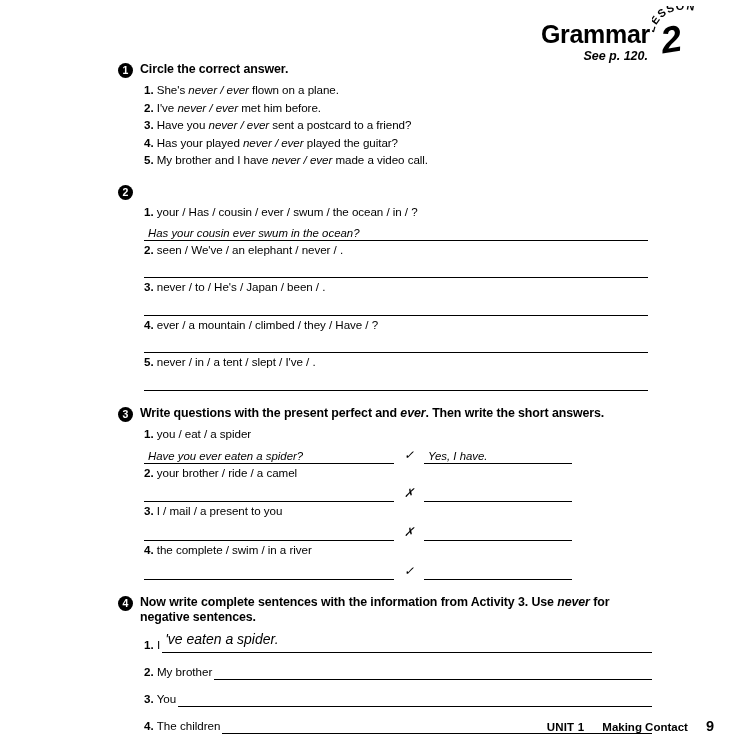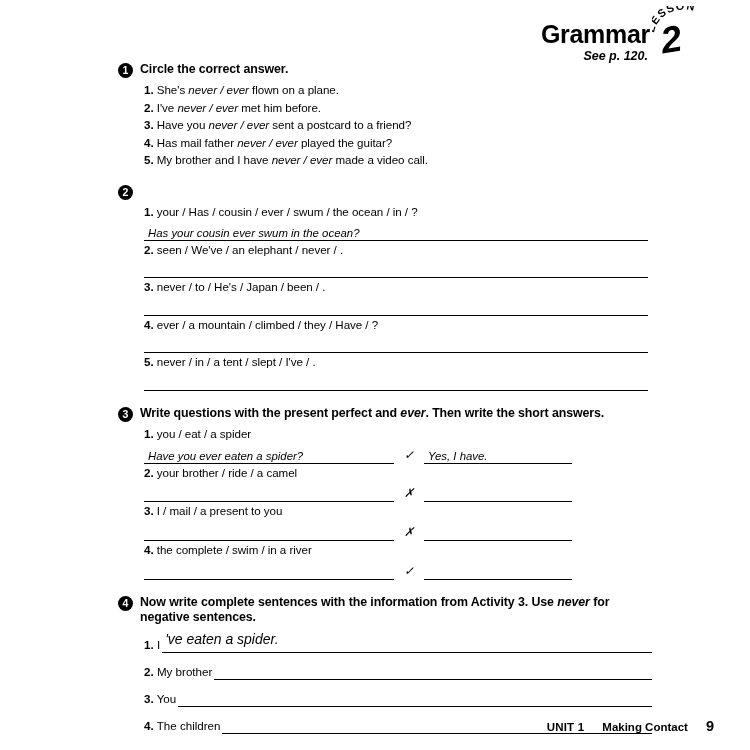--- a/index.html
+++ b/index.html
@@ -245,21 +245,21 @@
           <div class="item">
             <div class="item-text"><span class="num">1.</span><span> She's </span><i>never / ever</i><span> flown on a plane.</span></div>
           </div>
           <div class="item">
             <div class="item-text"><span class="num">2.</span><span> I've </span><i>never / ever</i><span> met him before.</span></div>
           </div>
           <div class="item">
             <div class="item-text"><span class="num">3.</span><span> Have you </span><i>never / ever</i><span> sent a postcard to a friend?</span></div>
           </div>
           <div class="item">
-            <div class="item-text"><span class="num">4.</span><span> Has mail father </span><i>never / ever</i><span> played the guitar?</span></div>
+            <div class="item-text"><span class="num">4.</span><span> Has your played </span><i>never / ever</i><span> played the guitar?</span></div>
           </div>
           <div class="item">
             <div class="item-text"><span class="num">5.</span><span> My brother and I have </span><i>never / ever</i><span> made a video call.</span></div>
           </div>
         </div>
       </div>
       <div class="activity">
         <div class="act-head">
           <div class="badge">2</div>
         </div>

